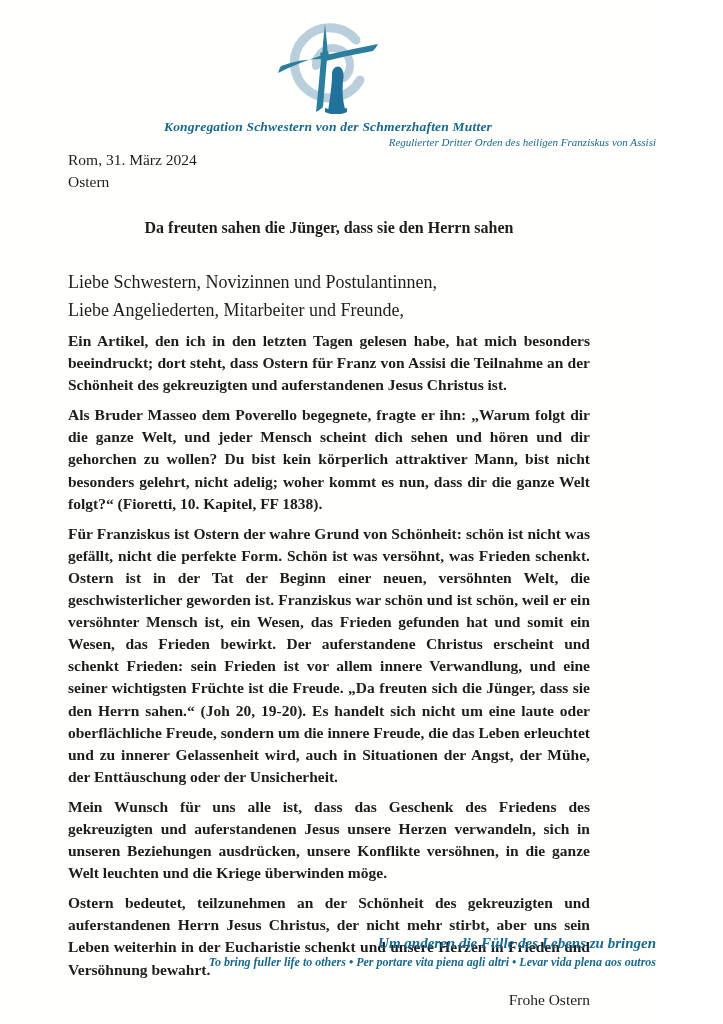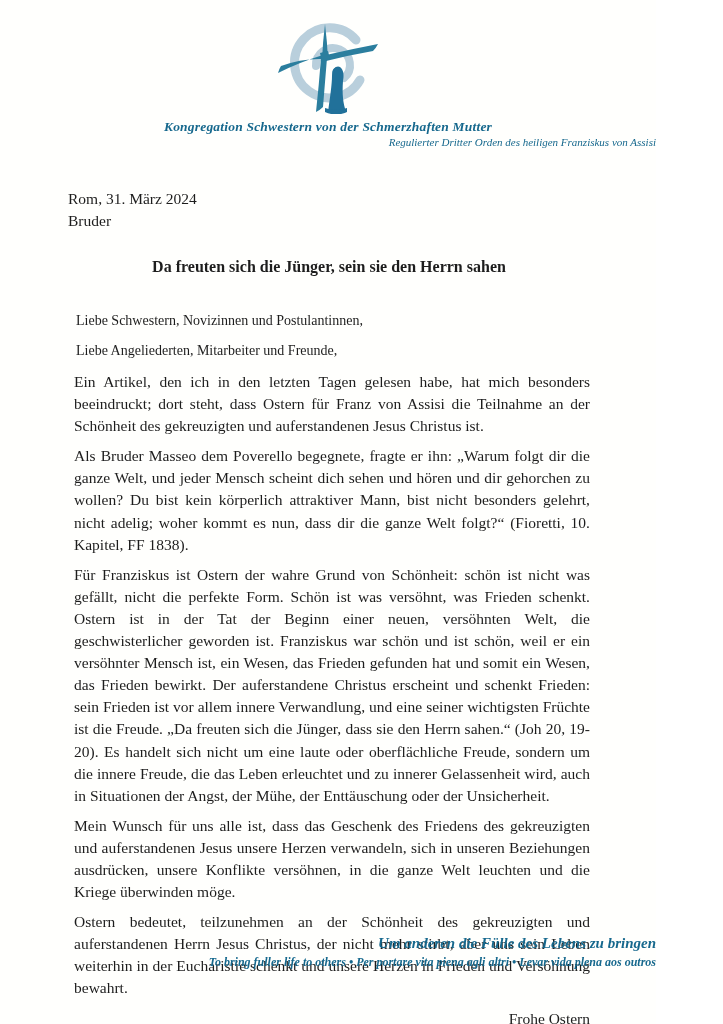--- a/index.html
+++ b/index.html
@@ -24,32 +24,33 @@
   .org-name{
     text-align:center;color:var(--teal);
     font-weight:bold;font-style:italic;
     font-size:13.5px;line-height:16px;margin-top:5px;letter-spacing:0.2px;
   }
   .org-sub{
     text-align:right;color:var(--teal);
     font-style:italic;font-size:11px;line-height:13px;margin-top:1px;
   }
   .content{margin:0 66px 0 68px;}
-  .place-date{margin-top:39px;font-size:15.5px;line-height:22px;}
+  .place-date{font-size:15.5px;line-height:22px;}
   .occasion{font-size:15.5px;line-height:22px;}
   .title{
     text-align:center;font-size:16px;font-weight:bold;
     margin:25px 0 0 0;line-height:20px;
   }
-  .salutation{margin:8px;font-size:14px;line-height:22px;font-family:Liberation Serif, serif;}
+  .salutation{margin:0;font-size:18px;line-height:22px;font-family:Liberation Serif, serif;}
   .salutation.first{margin-top:33px;}
   .salutation.second{margin-top:6px;}
   .body-para{
-    margin:8px 0 0 6px;font-size:15.5px;line-height:22.1px;
+    margin:8px 0 0 0;font-size:15.5px;line-height:22.1px;
     text-align:justify;
+    font-weight:bold;
   }
   .body-para.first{margin-top:9px;}
   .closing{margin:8px 0 0 0;font-size:15.5px;line-height:22px;text-align:right;}
   .sig-name{margin:28px 0 0 0;font-size:15.5px;line-height:22px;text-align:right;}
   .sig-role{margin:12px;font-size:15.5px;line-height:22px;}
   .footer{
     position:absolute;left:0;right:0;top:934px;
     text-align:right;color:var(--teal);
   }
   .footer-main{font-weight:bold;font-style:italic;font-size:15px;line-height:19px;}
@@ -82,23 +83,23 @@
         <path d="M61 90 Q72 95 83 90 L83 86 Q72 90 61 86 Z"></path>
       </g>
     </svg>
   </div>
 
   <div class="org-name">Kongregation Schwestern von der Schmerzhaften Mutter</div>
   <div class="org-sub">Regulierter Dritter Orden des heiligen Franziskus von Assisi</div>
 
   <div class="content">
     <div class="place-date">Rom, 31. März 2024</div>
-    <div class="occasion">Bruder</div>
+    <div class="occasion">Ostern</div>
 
-    <div class="title">Da freuten sich die Jünger, sein sie den Herrn sahen</div>
+    <div class="title">Da freuten sahen die Jünger, dass sie den Herrn sahen</div>
 
     <p class="salutation first">Liebe Schwestern, Novizinnen und Postulantinnen,</p>
     <p class="salutation second">Liebe Angeliederten, Mitarbeiter und Freunde,</p>
 
     <p class="body-para first">Ein Artikel, den ich in den letzten Tagen gelesen habe, hat mich besonders beeindruckt; dort steht, dass Ostern für Franz von Assisi die Teilnahme an der Schönheit des gekreuzigten und auferstandenen Jesus Christus ist.</p>
     <p class="body-para">Als Bruder Masseo dem Poverello begegnete, fragte er ihn: „Warum folgt dir die ganze Welt, und jeder Mensch scheint dich sehen und hören und dir gehorchen zu wollen? Du bist kein körperlich attraktiver Mann, bist nicht besonders gelehrt, nicht adelig; woher kommt es nun, dass dir die ganze Welt folgt?“ (Fioretti, 10. Kapitel, FF 1838).</p>
     <p class="body-para">Für Franziskus ist Ostern der wahre Grund von Schönheit: schön ist nicht was gefällt, nicht die perfekte Form. Schön ist was versöhnt, was Frieden schenkt. Ostern ist in der Tat der Beginn einer neuen, versöhnten Welt, die geschwisterlicher geworden ist. Franziskus war schön und ist schön, weil er ein versöhnter Mensch ist, ein Wesen, das Frieden gefunden hat und somit ein Wesen, das Frieden bewirkt. Der auferstandene Christus erscheint und schenkt Frieden: sein Frieden ist vor allem innere Verwandlung, und eine seiner wichtigsten Früchte ist die Freude. „Da freuten sich die Jünger, dass sie den Herrn sahen.“ (Joh 20, 19-20). Es handelt sich nicht um eine laute oder oberflächliche Freude, sondern um die innere Freude, die das Leben erleuchtet und zu innerer Gelassenheit wird, auch in Situationen der Angst, der Mühe, der Enttäuschung oder der Unsicherheit.</p>
     <p class="body-para">Mein Wunsch für uns alle ist, dass das Geschenk des Friedens des gekreuzigten und auferstandenen Jesus unsere Herzen verwandeln, sich in unseren Beziehungen ausdrücken, unsere Konflikte versöhnen, in die ganze Welt leuchten und die Kriege überwinden möge.</p>
     <p class="body-para">Ostern bedeutet, teilzunehmen an der Schönheit des gekreuzigten und auferstandenen Herrn Jesus Christus, der nicht mehr stirbt, aber uns sein Leben weiterhin in der Eucharistie schenkt und unsere Herzen in Frieden und Versöhnung bewahrt.</p>
 

